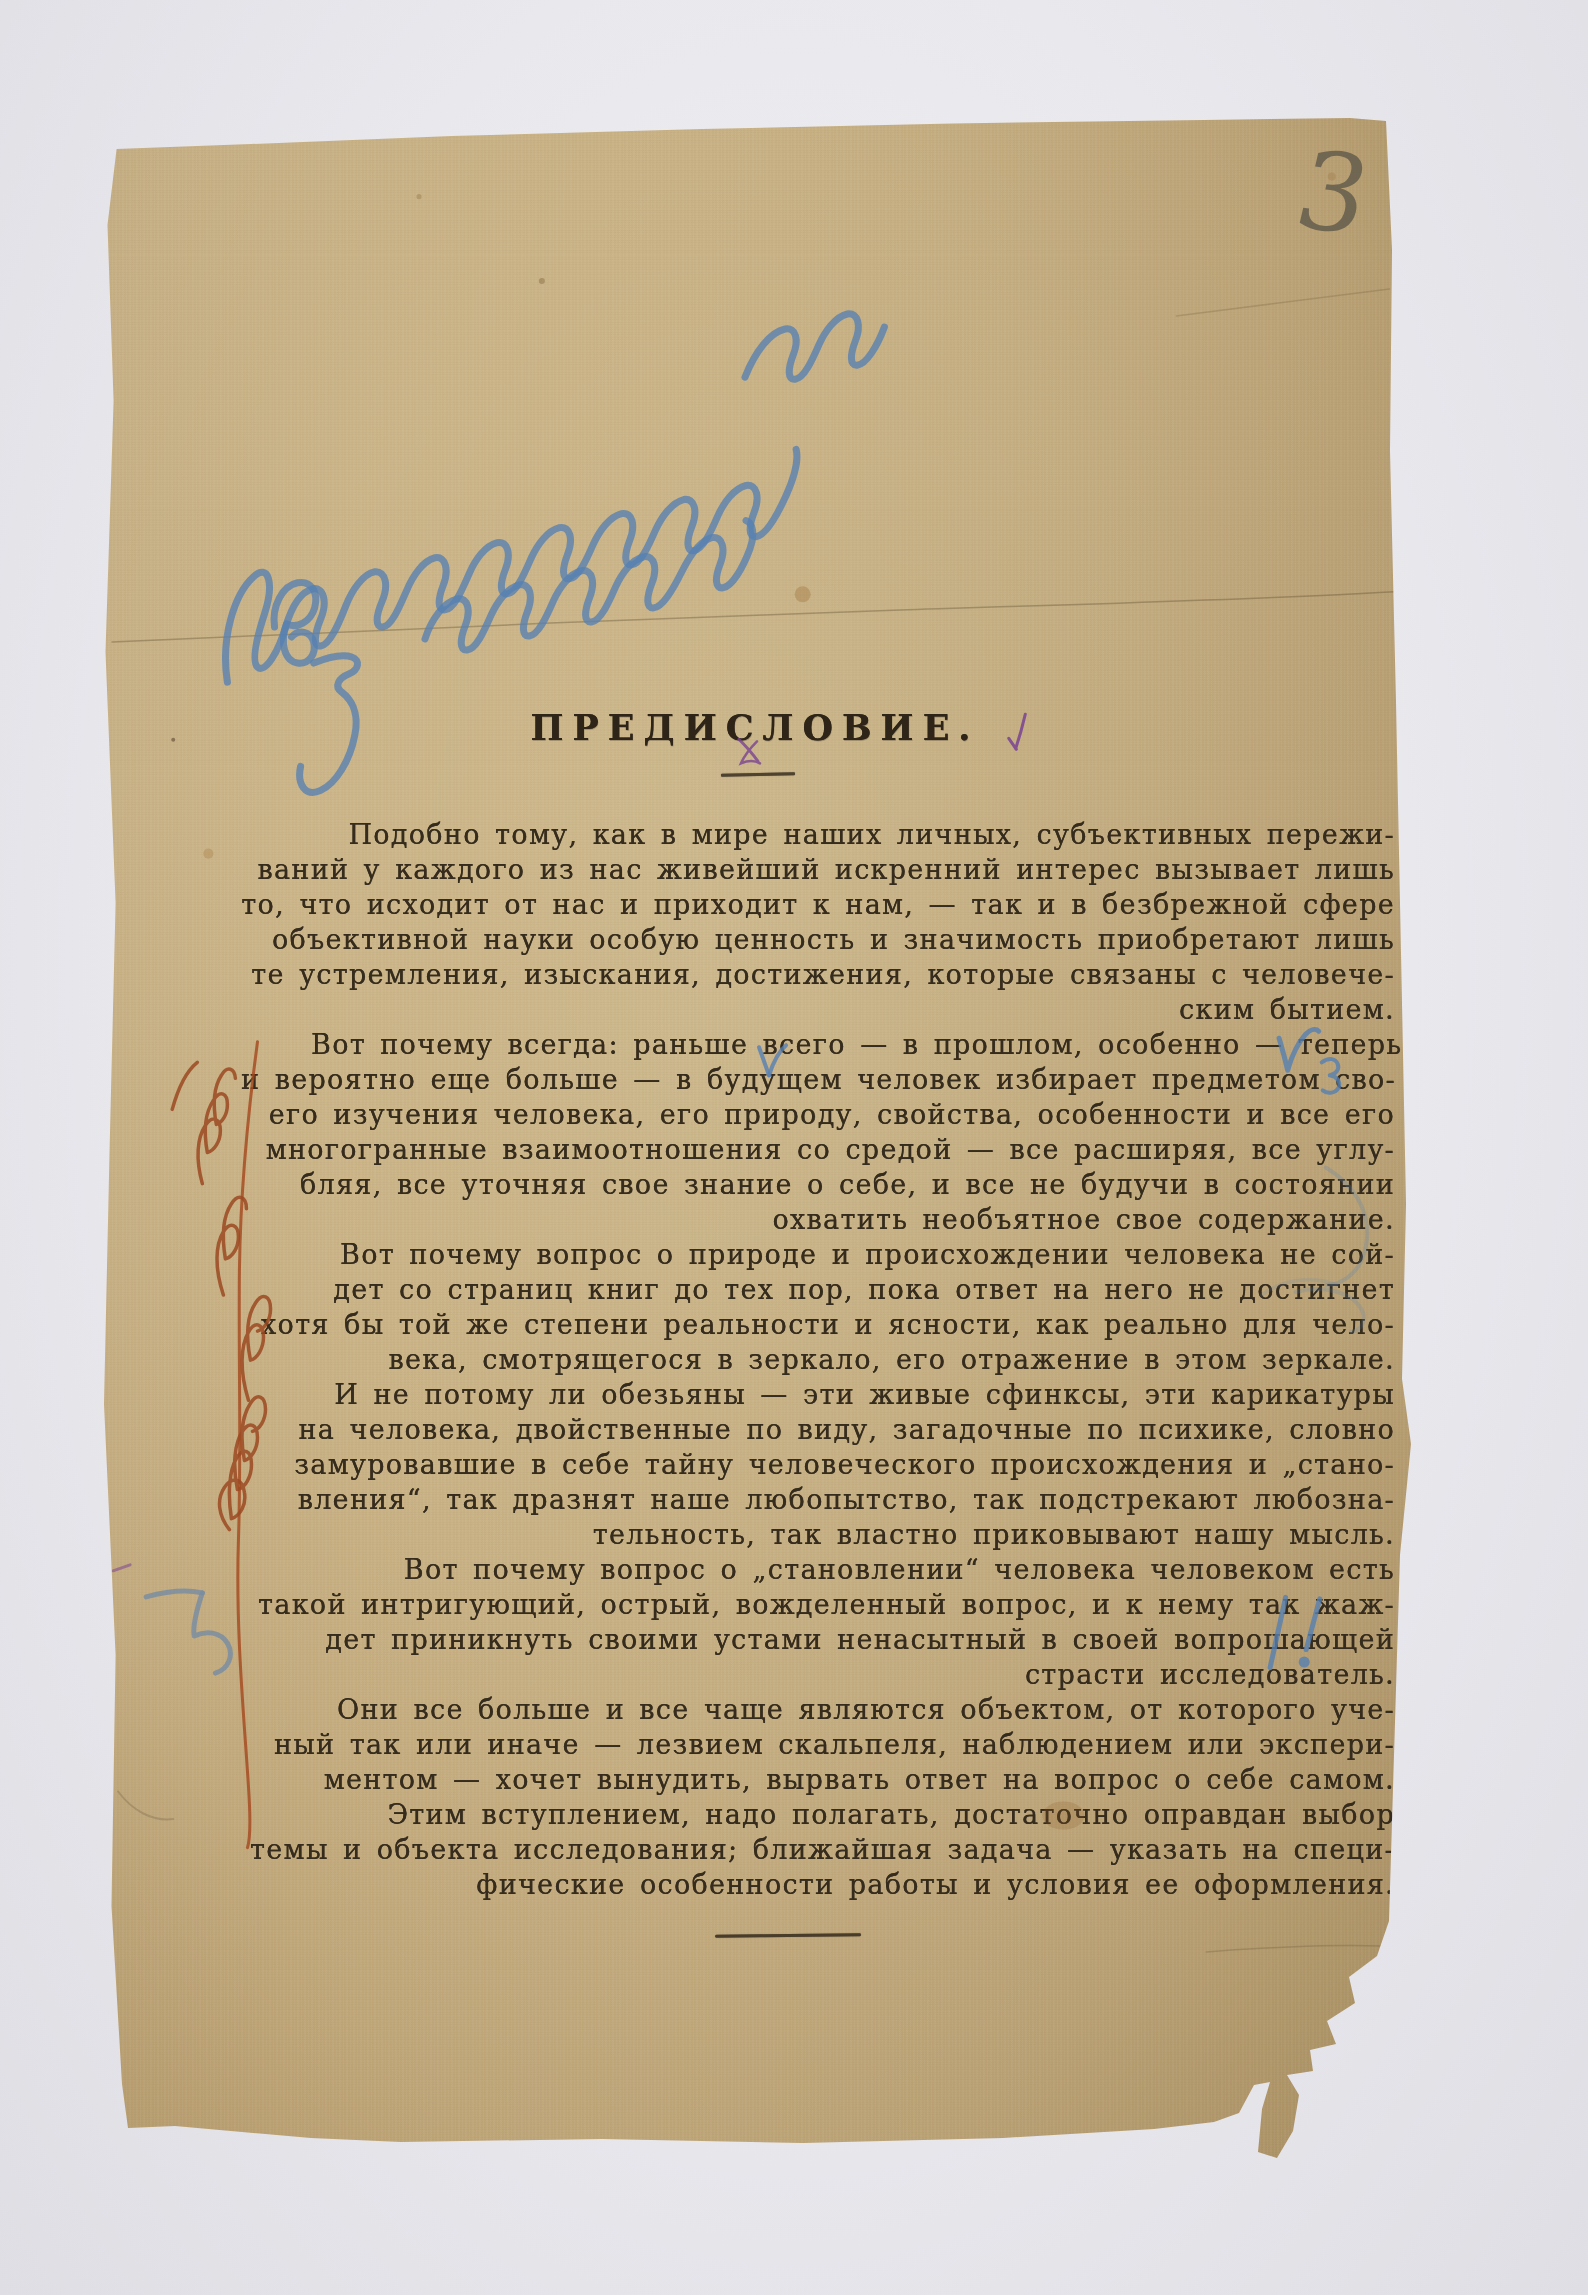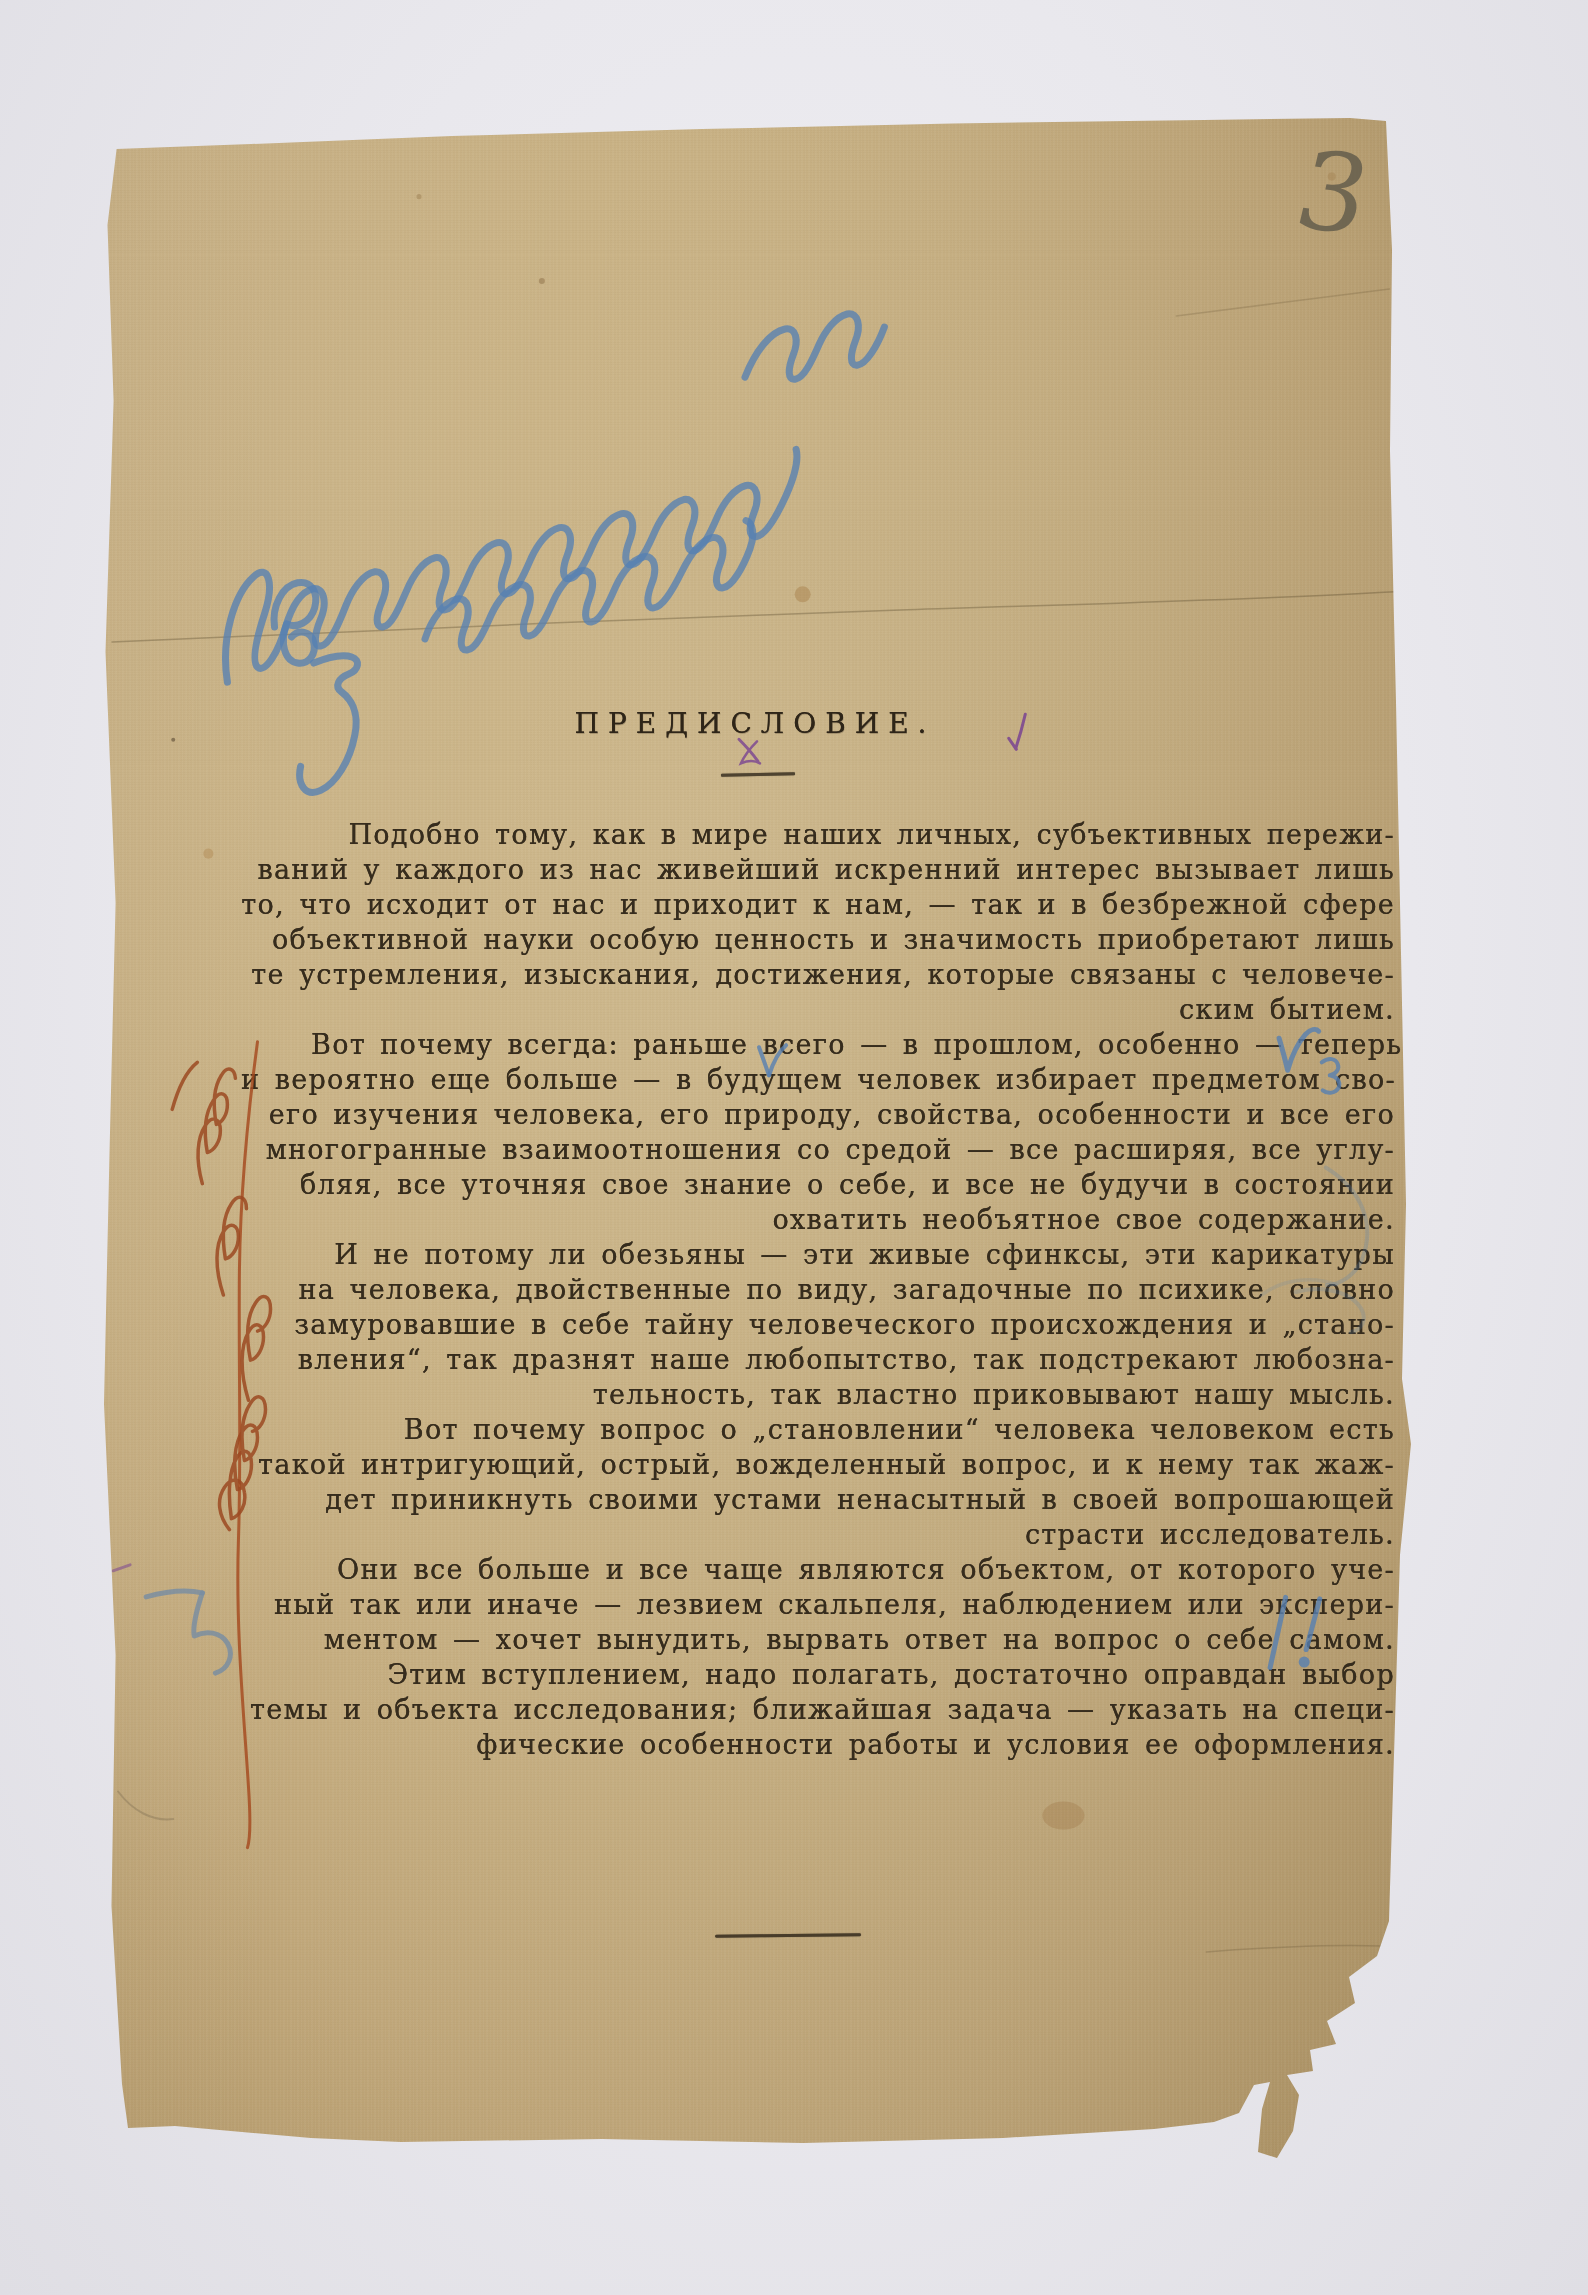--- a/index.html
+++ b/index.html
@@ -29,21 +29,21 @@
     filter: drop-shadow(6px 8px 11px rgba(70,64,58,.38)) drop-shadow(1.5px 2.5px 3.5px rgba(70,64,58,.22));
   }
   .page-number{
     position:absolute;left:1201px;top:23px;width:60px;
     font-size:108px;line-height:108px;color:rgba(96,90,74,.82);
     transform:rotate(7deg) skewX(-6deg);
     font-family:"DejaVu Serif", serif;font-weight:400;
   }
   .title{
     position:absolute;left:657px;top:591px;transform:translateX(-50%);
-    margin:0;font-size:28px;font-weight:400;letter-spacing:9px;
+    margin:0;font-size:35px;font-weight:700;letter-spacing:9px;
     color:#2e2518;text-shadow:0 0 0.5px rgba(46,37,24,.85), 0.5px 0.5px 0 rgba(46,37,24,.25);
     white-space:nowrap;
   }
   .title-rule{
     position:absolute;left:623px;top:657px;width:74px;height:2.5px;
     background:#30271a;opacity:.8;transform:rotate(-1deg);
     border-radius:1px;box-shadow:0 0 1px rgba(48,39,26,.7);
   }
   .body-text{
     position:absolute;left:143px;top:701px;width:1154px;
@@ -76,20 +76,24 @@
 то, что исходит от нас и приходит к нам, — так и в безбрежной сфере
 объективной науки особую ценность и значимость приобретают лишь
 те устремления, изыскания, достижения, которые связаны с человече-
 ским бытием.</p>
       <p>Вот почему всегда: раньше всего — в прошлом, особенно — теперь
 и вероятно еще больше — в будущем человек избирает предметом сво-
 его изучения человека, его природу, свойства, особенности и все его
 многогранные взаимоотношения со средой — все расширяя, все углу-
 бляя, все уточняя свое знание о себе, и все не будучи в состоянии
 охватить необъятное свое содержание.</p>
+      <p>Вот почему вопрос о природе и происхождении человека не сой-
+дет со страниц книг до тех пор, пока ответ на него не достигнет
+хотя бы той же степени реальности и ясности, как реально для чело-
+века, смотрящегося в зеркало, его отражение в этом зеркале.</p>
       <p>И не потому ли обезьяны — эти живые сфинксы, эти карикатуры
 на человека, двойственные по виду, загадочные по психике, словно
 замуровавшие в себе тайну человеческого происхождения и „стано-
 вления“, так дразнят наше любопытство, так подстрекают любозна-
 тельность, так властно приковывают нашу мысль.</p>
       <p>Вот почему вопрос о „становлении“ человека человеком есть
 такой интригующий, острый, вожделенный вопрос, и к нему так жаж-
 дет приникнуть своими устами ненасытный в своей вопрошающей
 страсти исследователь.</p>
       <p>Они все больше и все чаще являются объектом, от которого уче-

